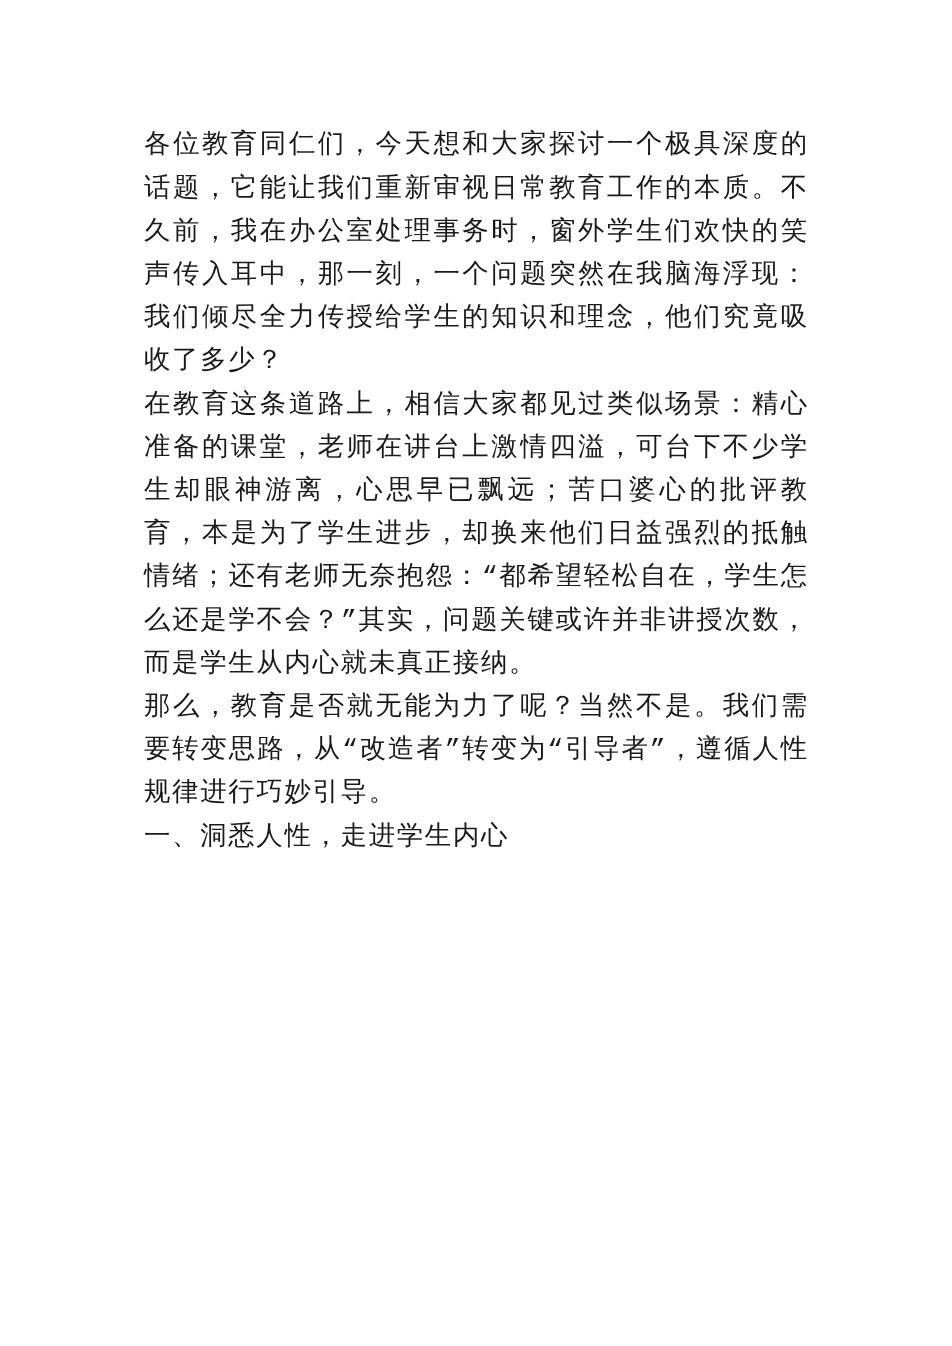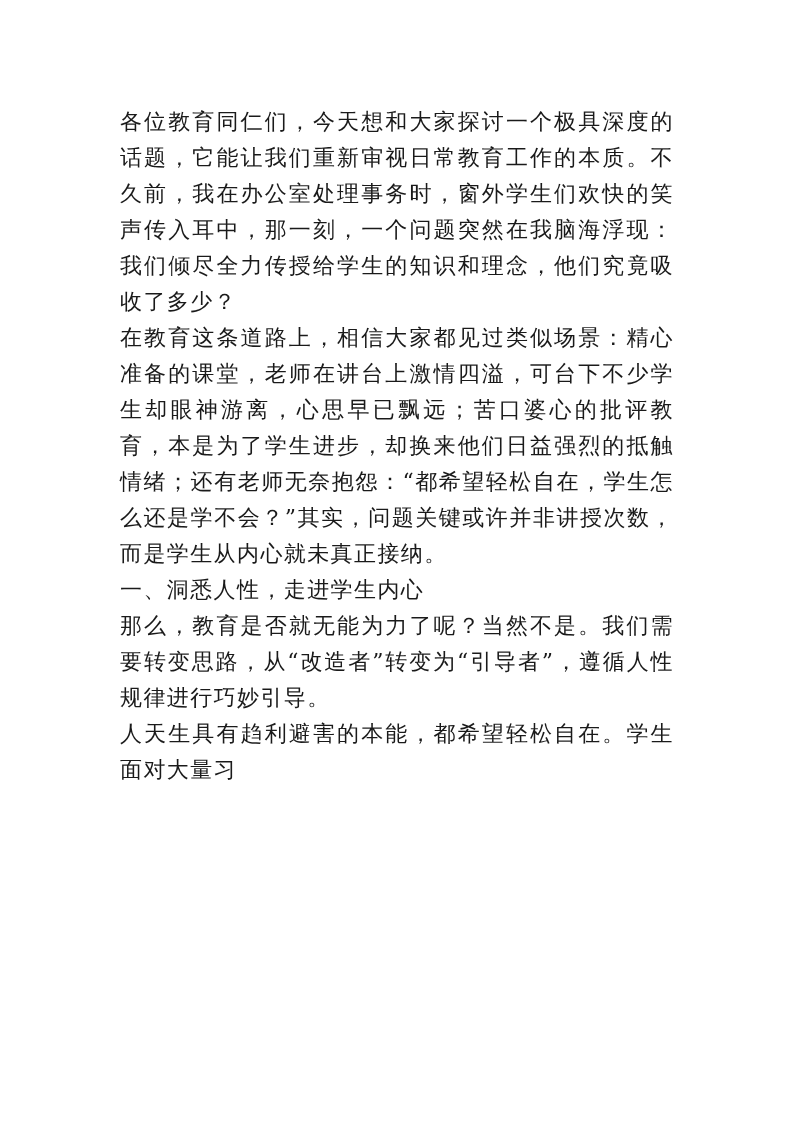--- a/index.html
+++ b/index.html
@@ -30,26 +30,26 @@
       font-size: 22px;
       line-height: 36px;
       color: #1a1a1a;
       letter-spacing: 1.4px;
       text-align: justify;
       text-justify: inter-character;
     }
     .para {
       margin: 0;
       padding: 0;
+      font-family: Liberation Mono, monospace;
     }
   </style>
 </head>
 <body>
 
 <div class="page">
   <div class="content">
     <p class="para">各位教育同仁们，今天想和大家探讨一个极具深度的话题，它能让我们重新审视日常教育工作的本质。不久前，我在办公室处理事务时，窗外学生们欢快的笑声传入耳中，那一刻，一个问题突然在我脑海浮现：我们倾尽全力传授给学生的知识和理念，他们究竟吸收了多少？</p>
     <p class="para">在教育这条道路上，相信大家都见过类似场景：精心准备的课堂，老师在讲台上激情四溢，可台下不少学生却眼神游离，心思早已飘远；苦口婆心的批评教育，本是为了学生进步，却换来他们日益强烈的抵触情绪；还有老师无奈抱怨：“都希望轻松自在，学生怎么还是学不会？”其实，问题关键或许并非讲授次数，而是学生从内心就未真正接纳。</p>
+    <p class="para">那么，教育是否就无能为力了呢？当然不是。我们需要转变思路，从“改造者”转变为“引导者”，遵循人性规律进行巧妙引导。</p>
     <p class="para">一、洞悉人性，走进学生内心</p>
-    <p class="para">那么，教育是否就无能为力了呢？当然不是。我们需要转变思路，从“改造者”转变为“引导者”，遵循人性规律进行巧妙引导。</p>
-    <p class="para">人天生具有趋利避害的本能，都希望轻松自在。学生面对大量习</p>
   </div>
 </div>
 
 </body></html>

